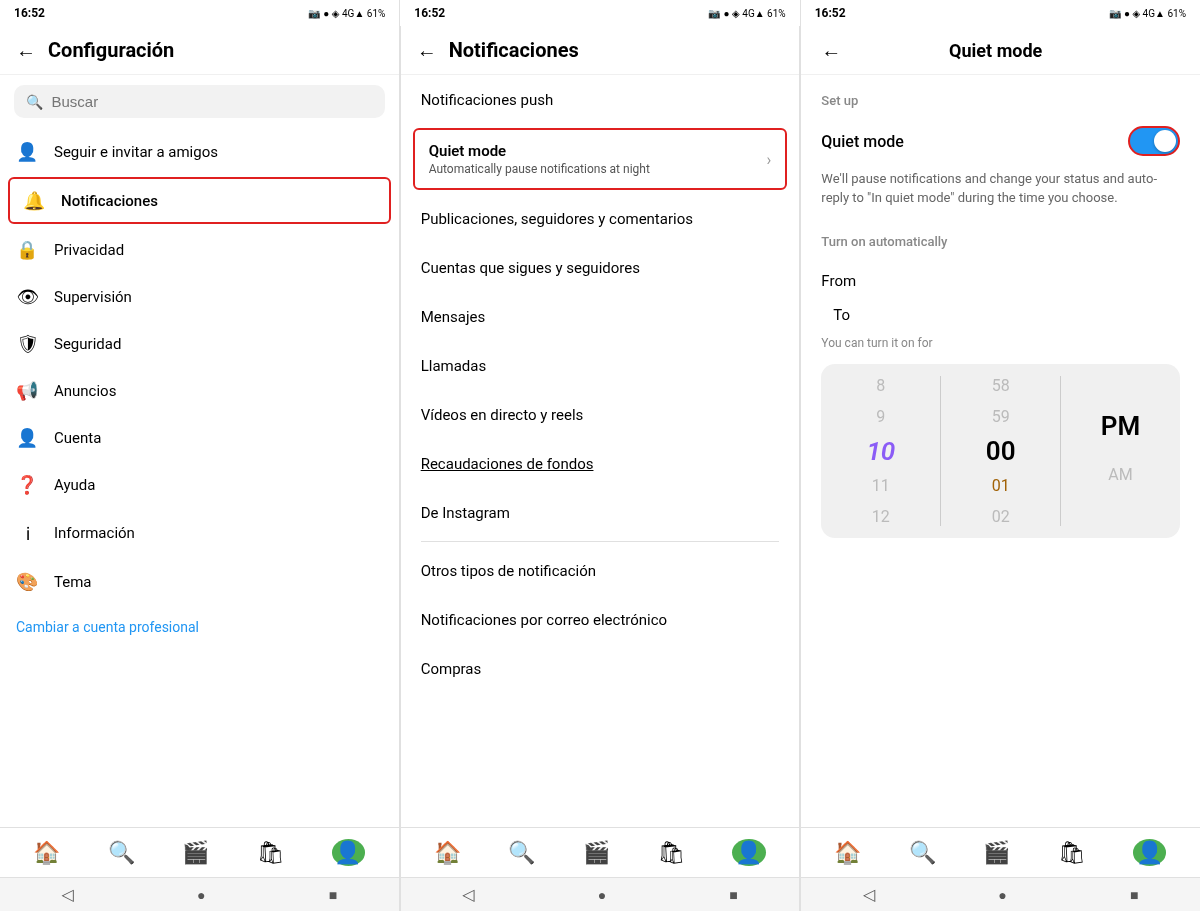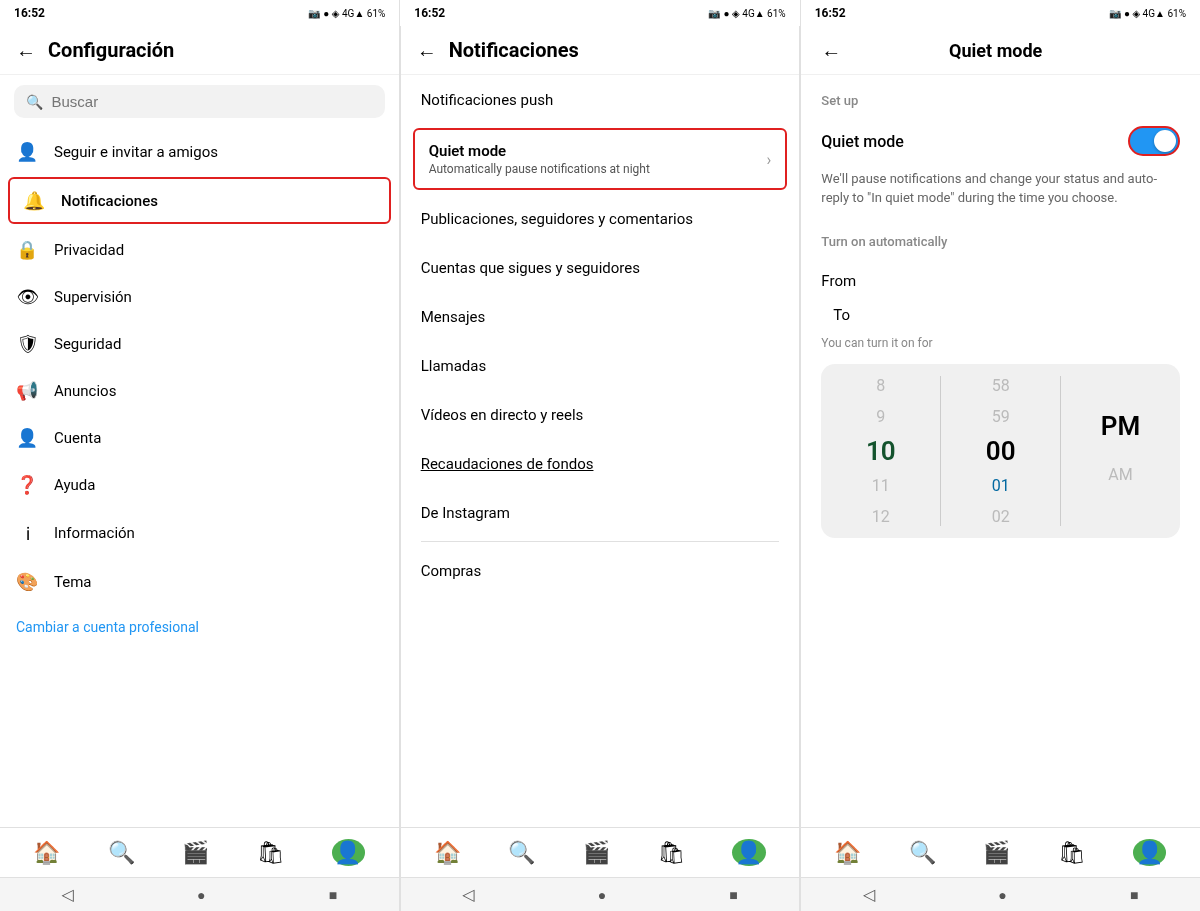--- a/index.html
+++ b/index.html
@@ -143,20 +143,26 @@
           <span style="font-size:15px;">Vídeos en directo y reels</span>
         </div>
         <div style="padding:15px 20px;cursor:pointer;text-decoration:underline;">
           <span style="font-size:15px;">Recaudaciones de fondos</span>
         </div>
         <div style="padding:15px 20px;cursor:pointer;">
           <span style="font-size:15px;">De Instagram</span>
         </div>
         <div style="height:1px;background:#e0e0e0;margin:4px 20px;"></div>
         <div style="padding:15px 20px;cursor:pointer;">
+          <span style="font-size:15px;">Otros tipos de notificación</span>
+        </div>
+        <div style="padding:15px 20px;cursor:pointer;">
+          <span style="font-size:15px;">Notificaciones por correo electrónico</span>
+        </div>
+        <div style="padding:15px 20px;cursor:pointer;">
           <span style="font-size:15px;">Compras</span>
         </div>
       </div>
 
       <div style="border-top:1px solid #e0e0e0;height:50px;display:flex;align-items:center;justify-content:space-around;padding:0 10px;">
         <span style="font-size:22px;cursor:pointer;">🏠</span>
         <span style="font-size:22px;cursor:pointer;">🔍</span>
         <span style="font-size:22px;cursor:pointer;">🎬</span>
         <span style="font-size:22px;cursor:pointer;">🛍</span>
         <span style="font-size:22px;cursor:pointer;background:#4CAF50;border-radius:50%;padding:1px 3px;">👤</span>
@@ -193,32 +199,32 @@
         <div style="display:flex;align-items:center;padding:8px 20px;margin-left:12px;">
           <span style="font-size:15px;color:#000;width:60px;">To</span>
         </div>
         <div style="font-size:12px;color:#888;padding:4px 20px;">You can turn it on for</div>
 
         <div style="background:#f0f0f0;border-radius:14px;margin:10px 20px;padding:6px 0;display:flex;justify-content:center;align-items:stretch;">
 
           <div style="display:flex;flex-direction:column;align-items:center;flex:1;">
             <div style="font-size:16px;color:#bbb;padding:6px 0;text-align:center;width:100%;cursor:pointer;">8</div>
             <div style="font-size:16px;color:#bbb;padding:6px 0;text-align:center;width:100%;cursor:pointer;">9</div>
-            <div style="font-size:26px;color:#14532d;font-weight:600;padding:4px 18px;text-align:center;width:100%;cursor:pointer;">10</div>
+            <div style="font-size:26px;color:#8b5cf6;font-weight:600;padding:4px 18px;text-align:center;width:100%;cursor:pointer;font-style:italic;">10</div>
             <div style="font-size:16px;color:#bbb;padding:6px 0;text-align:center;width:100%;cursor:pointer;">11</div>
             <div style="font-size:16px;color:#bbb;padding:6px 0;text-align:center;width:100%;cursor:pointer;">12</div>
           </div>
 
           <div style="width:1px;background:#ccc;margin:6px 0;"></div>
 
           <div style="display:flex;flex-direction:column;align-items:center;flex:1;">
             <div style="font-size:16px;color:#bbb;padding:6px 0;text-align:center;width:100%;cursor:pointer;">58</div>
             <div style="font-size:16px;color:#bbb;padding:6px 0;text-align:center;width:100%;cursor:pointer;">59</div>
             <div style="font-size:26px;color:#000;font-weight:600;padding:4px 0;text-align:center;width:100%;cursor:pointer;">00</div>
-            <div style="font-size:16px;color:#0369a1;padding:6px 0;text-align:center;width:100%;cursor:pointer;">01</div>
+            <div style="font-size:16px;color:#a16207;padding:6px 0;text-align:center;width:100%;cursor:pointer;">01</div>
             <div style="font-size:16px;color:#bbb;padding:6px 0;text-align:center;width:100%;cursor:pointer;">02</div>
           </div>
 
           <div style="width:1px;background:#ccc;margin:6px 0;"></div>
 
           <div style="display:flex;flex-direction:column;align-items:center;justify-content:center;flex:1;gap:10px;">
             <div style="font-size:26px;color:#000;font-weight:600;padding:4px 0;text-align:center;width:100%;cursor:pointer;">PM</div>
             <div style="font-size:16px;color:#bbb;padding:10px 0;text-align:center;width:100%;cursor:pointer;">AM</div>
           </div>
         </div>

